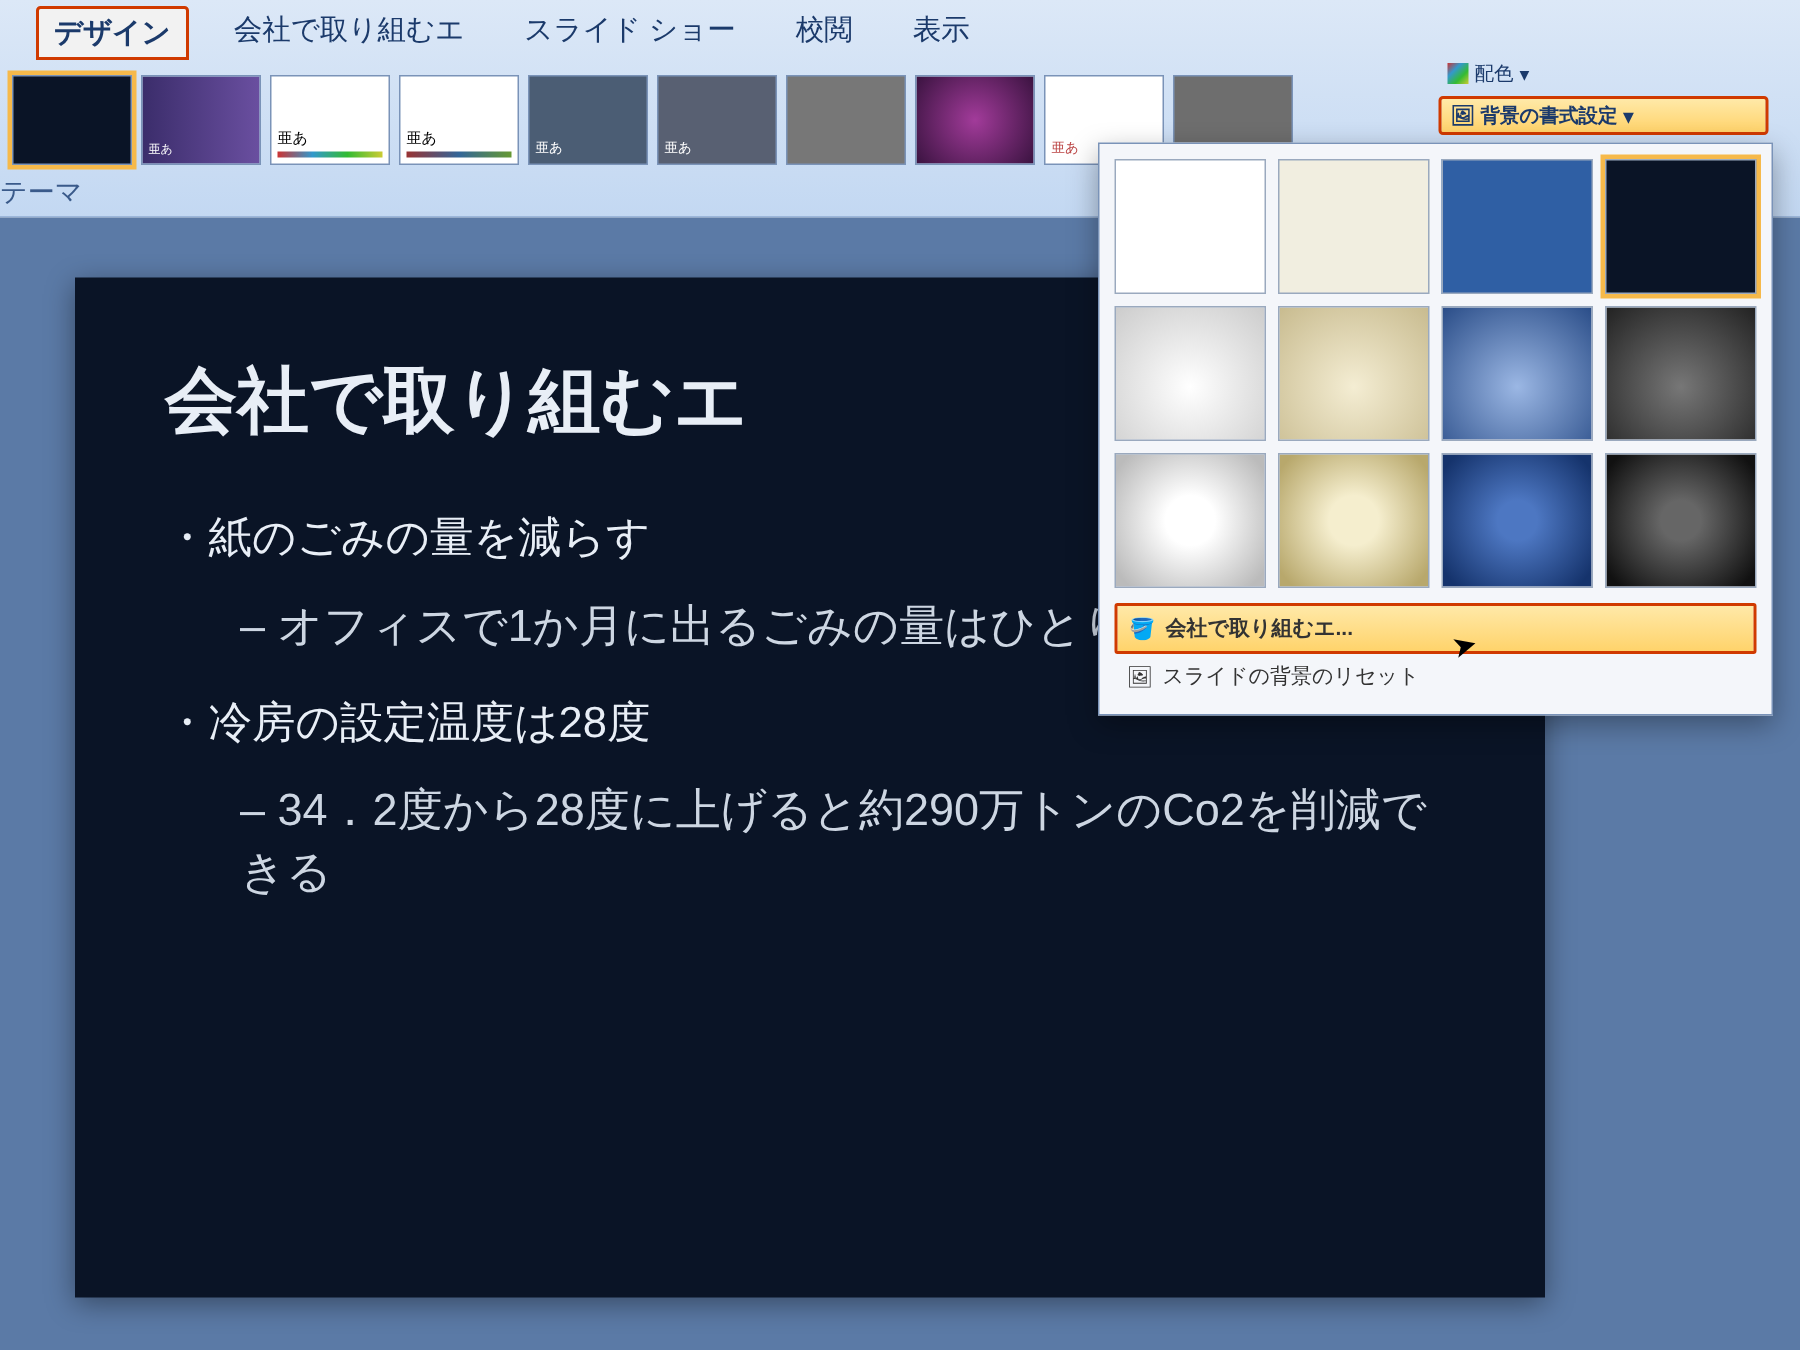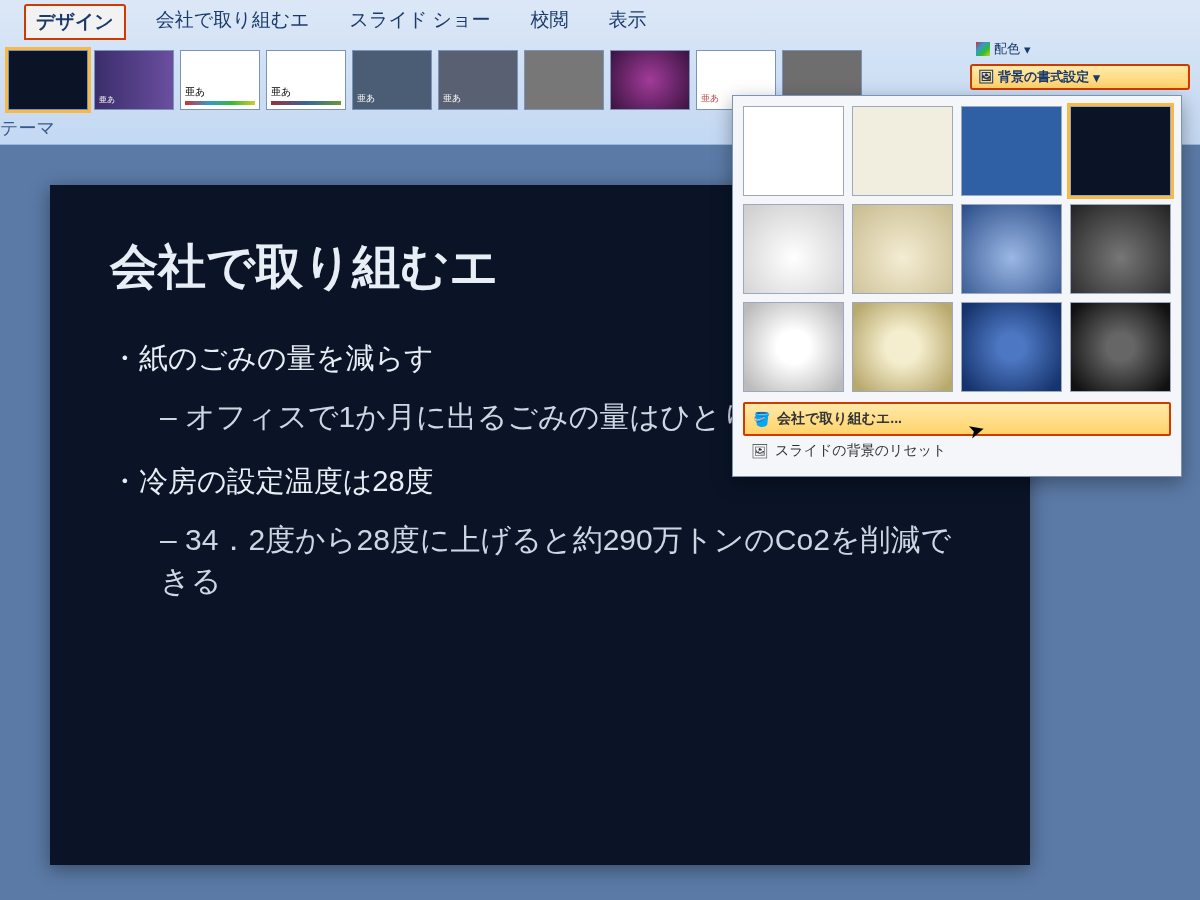--- a/index.html
+++ b/index.html
@@ -57,21 +57,21 @@
   }
   .theme-thumb.sel { outline: 3px solid #f6b94a; }
   .theme-label {
     text-align: left;
     font-size: 18px;
     color: #3a5a8a;
     margin-top: 6px;
   }
   .ribbon-right {
     position: absolute;
-    right: 10px;
+    right: 21px;
     top: 38px;
     display: flex;
     flex-direction: column;
     gap: 4px;
     width: 220px;
   }
   .ribbon-btn {
     font-size: 13px;
     color: #1b3a6b;
     padding: 2px 6px;

